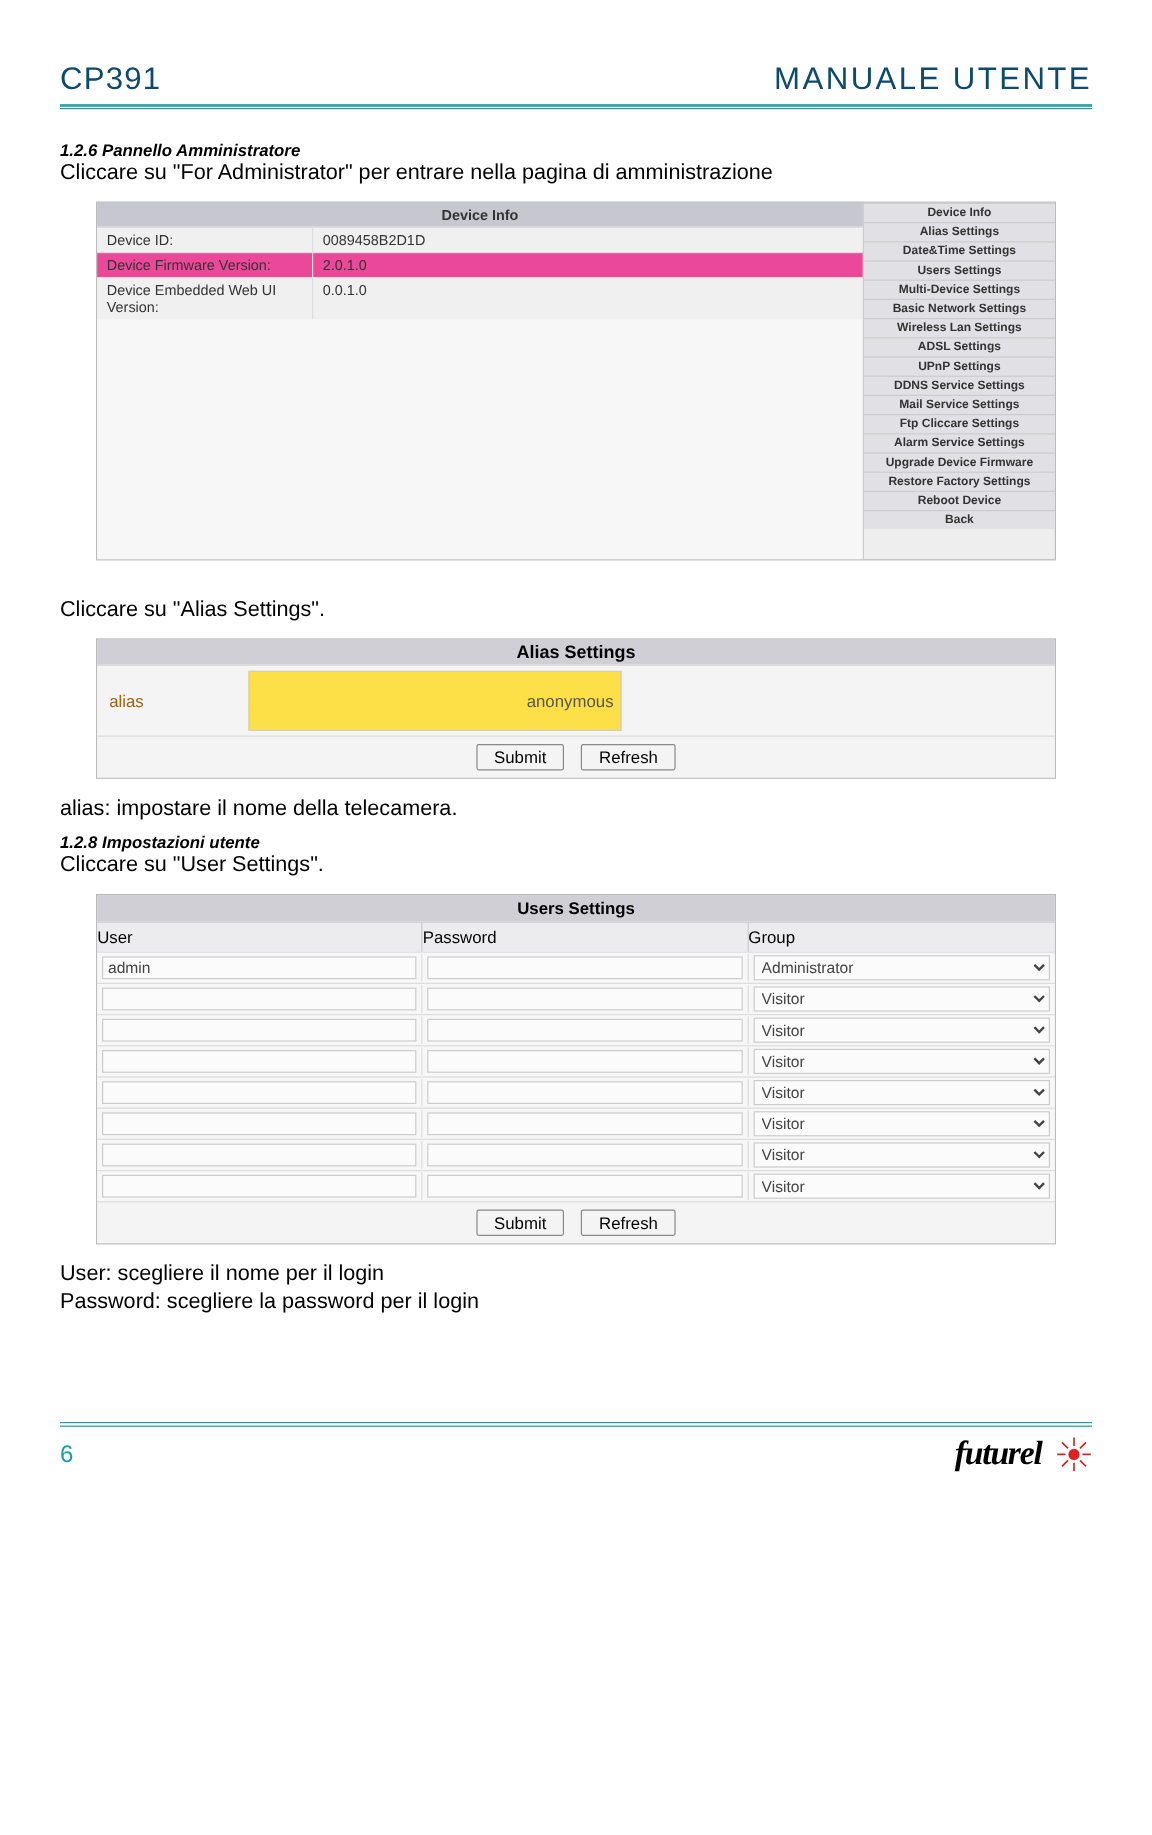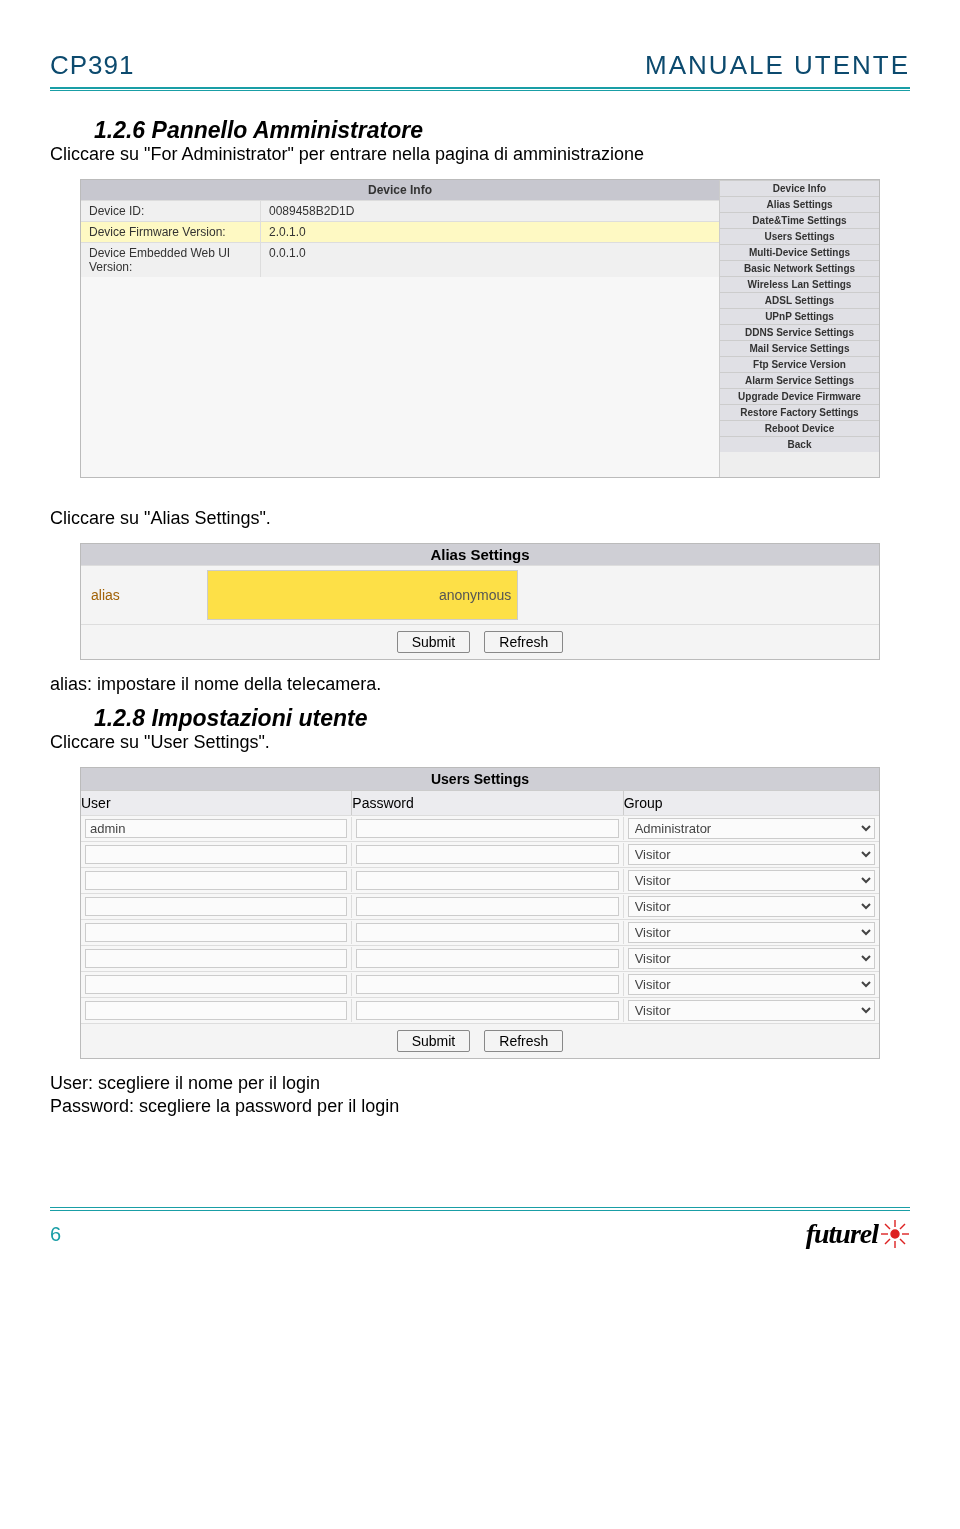--- a/index.html
+++ b/index.html
@@ -32,21 +32,21 @@
   }
   .header-line::before, .header-line::after {
     content:"";
     position:absolute;
     left:0; right:0;
     height:1px;
     background:#199ea6;
   }
   .header-line::before { top:0; }
   .header-line::after { top:3px; }
-  .section-title { font-weight: bold; font-style: italic; font-size: 23px; margin-top: 10px; margin-left: 44px;}
+  .section-title { font-weight: bold; font-style: italic; font-size: 14px; margin-top: 10px;}
   .section-body { font-size: 18px; margin-bottom: 14px; }
   .section-body-small { font-size: 18px; margin-top: 14px; margin-bottom: 10px; }
 
   
   .shot1 {
     border: 1px solid #bbb;
     margin: 10px 30px 30px 30px;
     background: #eee;
     font-size: 12px;
     color:#333;
@@ -56,21 +56,21 @@
   .shot1-right { width: 160px; border-left: 1px solid #ccc; }
   .di-title {
     background:#c7c7cf;
     text-align:center;
     font-weight:bold;
     padding:3px 0;
     font-size:12px;
   }
   .di-row {
     display:flex;
-    background:#fef9c3;
+    background:#ec4899;
     border-top:1px solid #ddd;
   }
   .di-row:nth-child(even){ background:#f0f0f0;}
   .di-cell-l { width:180px; padding:3px 8px; border-right:1px solid #ddd; }
   .di-cell-r { flex:1; padding:3px 8px; }
   .di-empty { height: 200px; background:#f7f7f7; }
   .menu-item {
     background:#e0e0e5;
     border-top:1px solid #ccc;
     text-align:center;
@@ -206,21 +206,21 @@
   }
   .footer-line::before { top:0; }
   .footer-line::after { top:3px; }
   .footer-row {
     display:flex;
     justify-content:space-between;
     align-items:center;
     padding: 8px 0 20px 0;
   }
   .page-num { font-size:20px; color:#199ea6; }
-  .logo { display:flex; align-items:center; gap:2px;}
+  .logo { display:flex; align-items:center; gap:12px;}
   .logo-text {
     font-family: Georgia, serif;
     font-style: italic;
     font-weight:bold;
     font-size:28px;
     color:#000;
     letter-spacing:-1px;
   }
   .logo-icon { width:30px; height:30px; }
 </style>
@@ -260,21 +260,21 @@
         <div class="menu-item">Alias Settings</div>
         <div class="menu-item">Date&amp;Time Settings</div>
         <div class="menu-item">Users Settings</div>
         <div class="menu-item">Multi-Device Settings</div>
         <div class="menu-item">Basic Network Settings</div>
         <div class="menu-item">Wireless Lan Settings</div>
         <div class="menu-item">ADSL Settings</div>
         <div class="menu-item">UPnP Settings</div>
         <div class="menu-item">DDNS Service Settings</div>
         <div class="menu-item">Mail Service Settings</div>
-        <div class="menu-item">Ftp Service Version</div>
+        <div class="menu-item">Ftp Cliccare Settings</div>
         <div class="menu-item">Alarm Service Settings</div>
         <div class="menu-item">Upgrade Device Firmware</div>
         <div class="menu-item">Restore Factory Settings</div>
         <div class="menu-item">Reboot Device</div>
         <div class="menu-item">Back</div>
       </div>
     </div>
   </div>
 
   <div class="section-body">Cliccare su "Alias Settings".</div>

